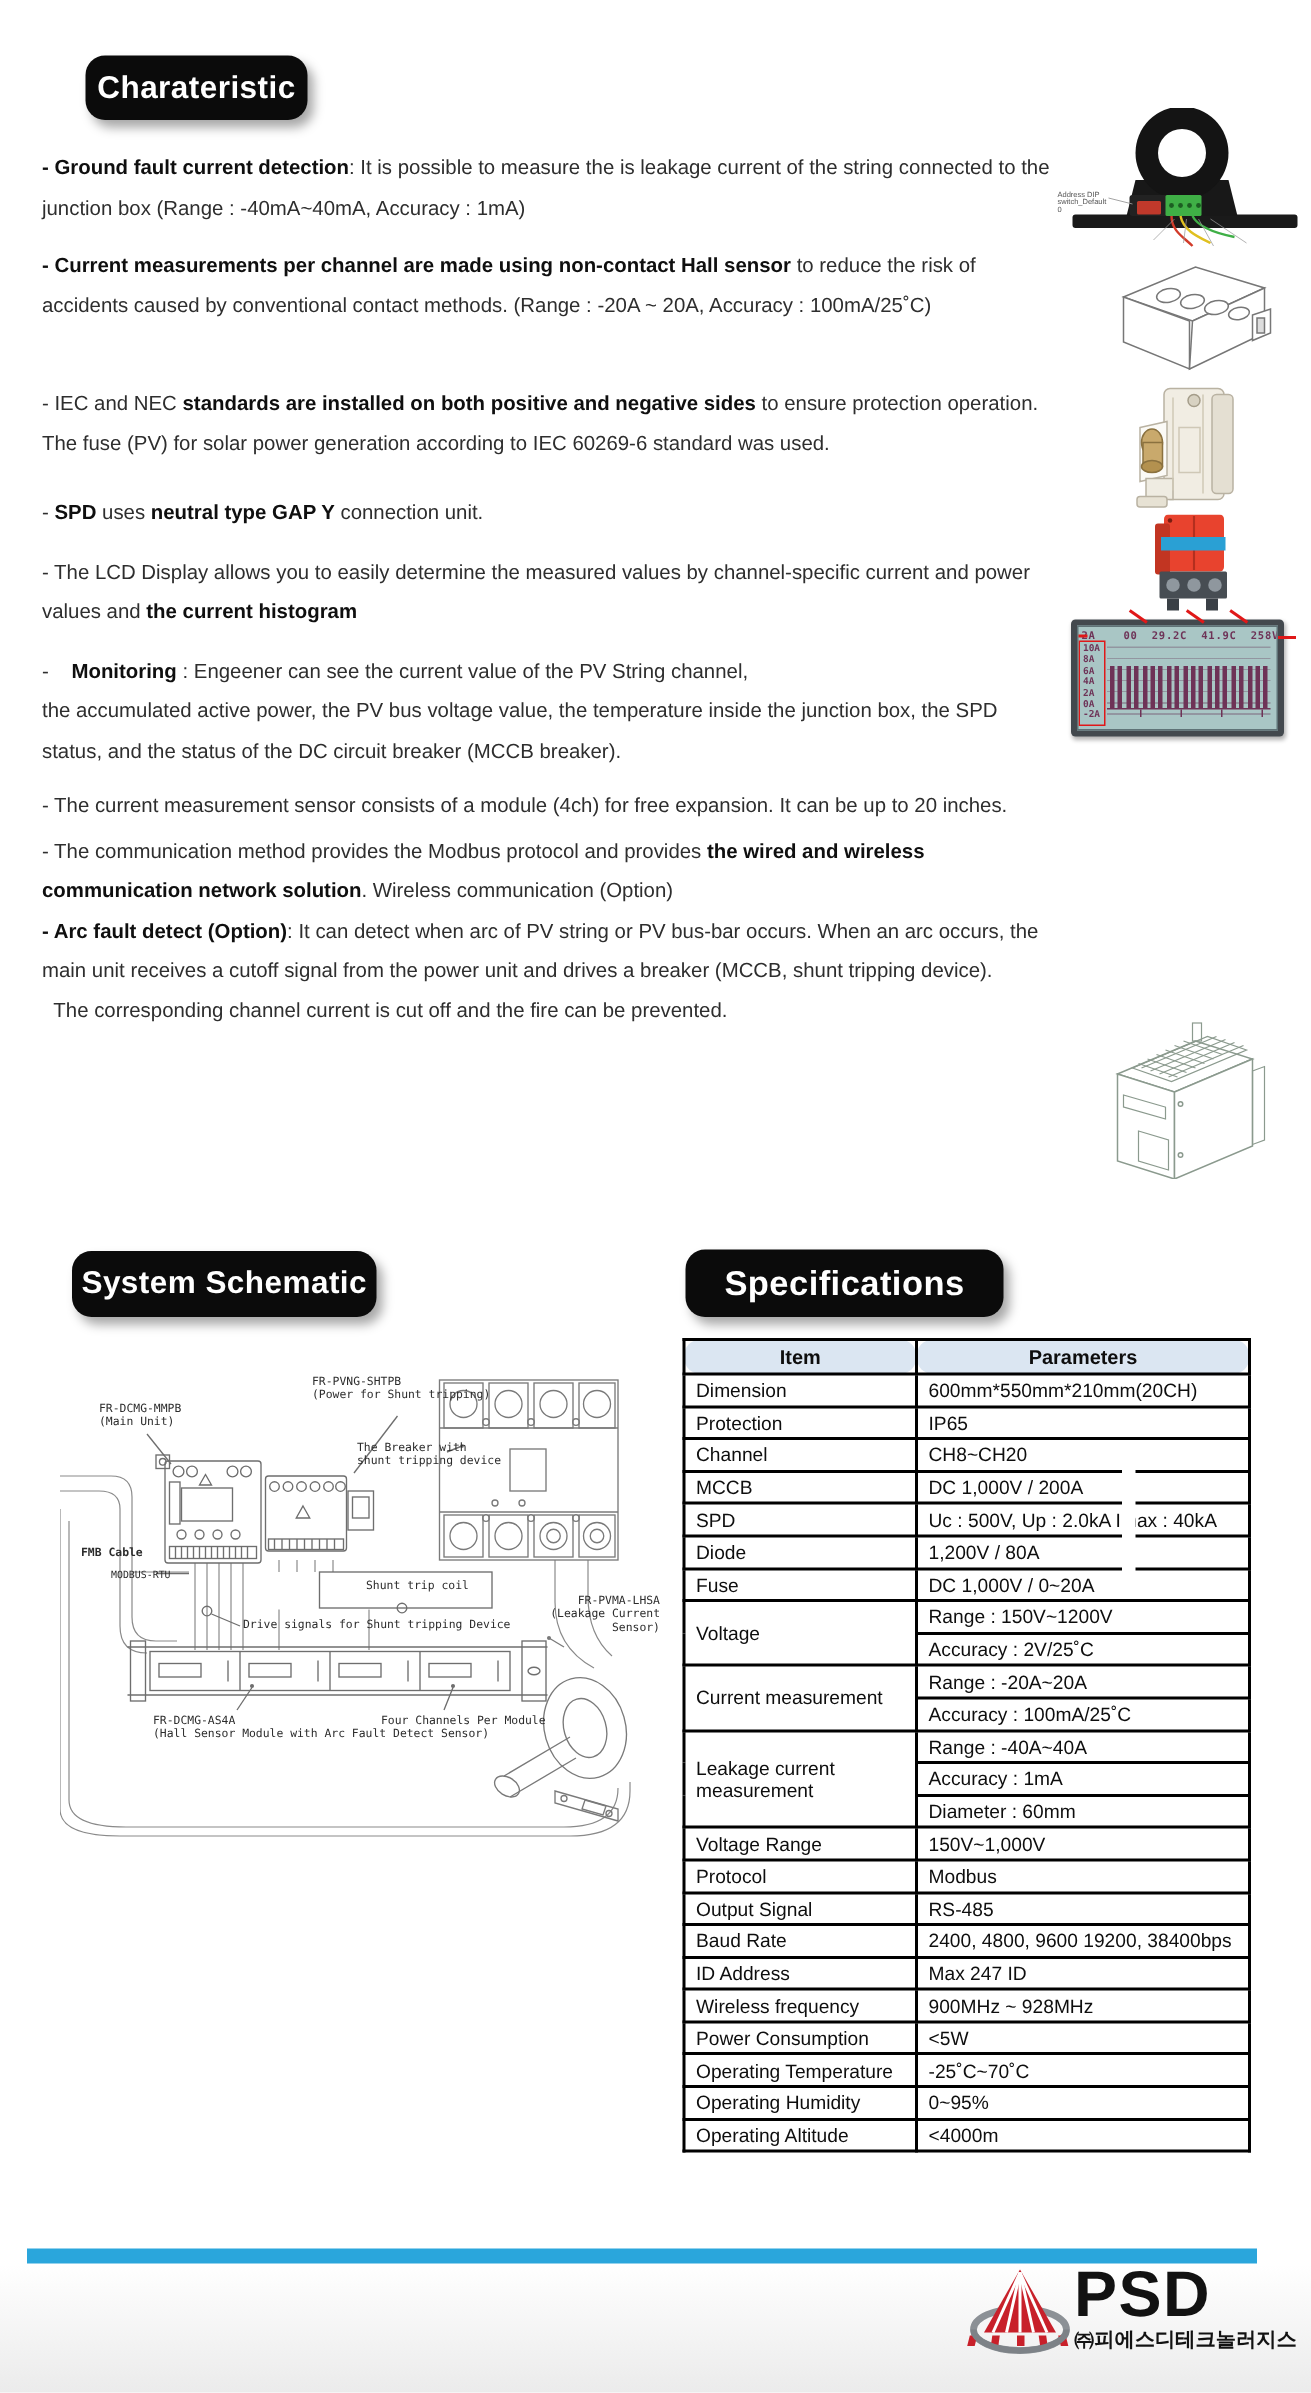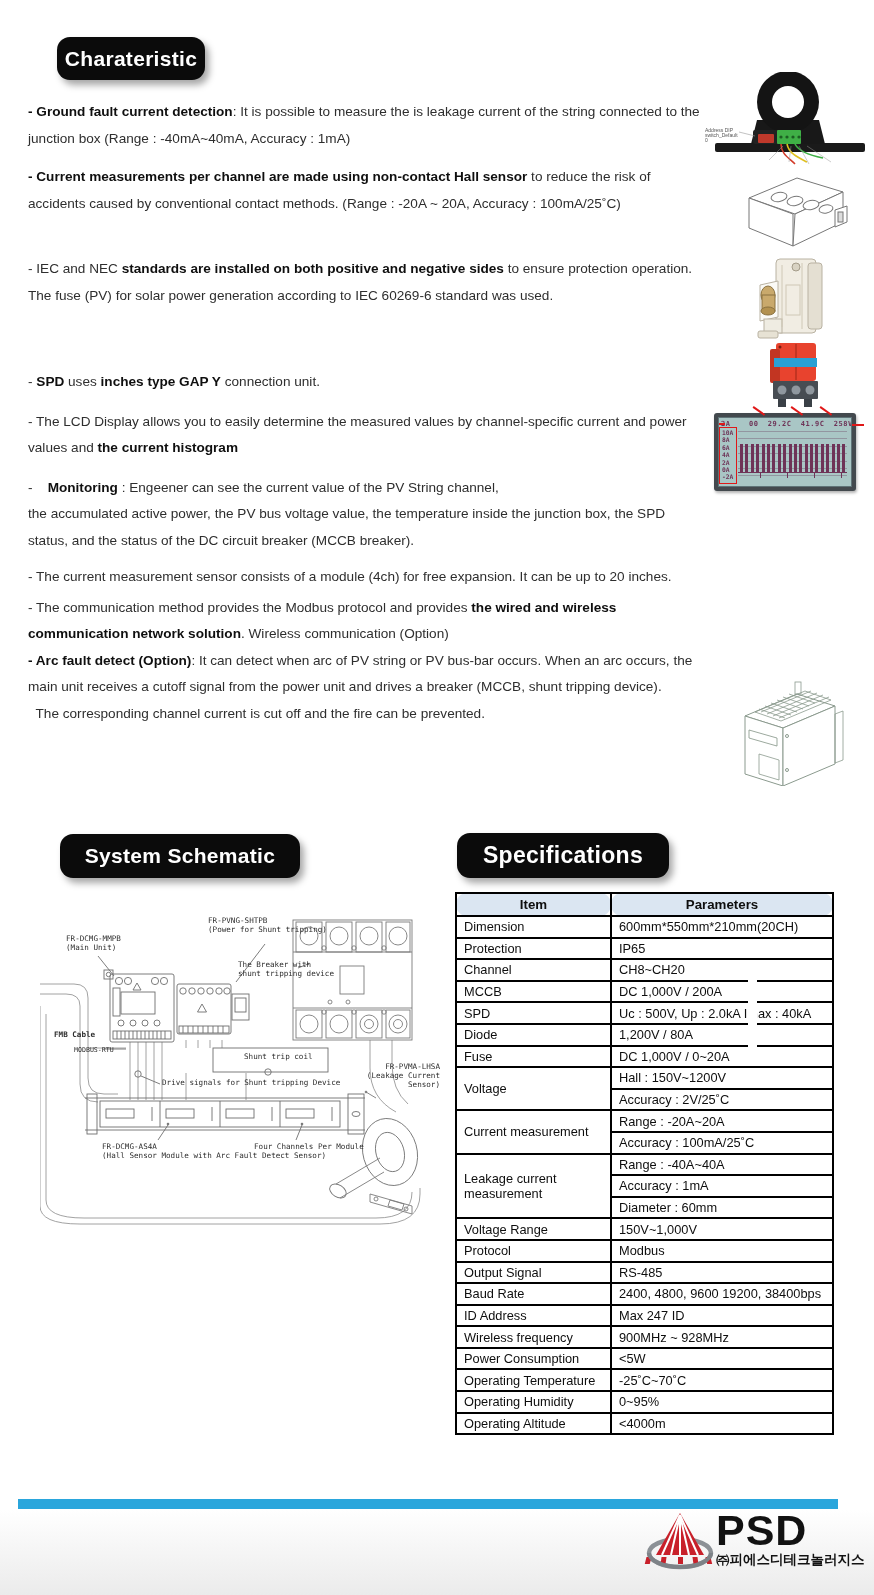--- a/index.html
+++ b/index.html
@@ -7,21 +7,21 @@
     width:874px;height:1595px;position:relative;background:#ffffff;
     font-family:"Liberation Sans",sans-serif;overflow:hidden;
   }
   
   .badge{
     position:absolute;background:#0b0b0b;color:#fff;font-weight:bold;
     border-radius:13px;display:flex;align-items:center;justify-content:center;
     box-shadow:4px 5px 7px rgba(0,0,0,.35);letter-spacing:.3px;
   }
   #badge-char{left:57px;top:37px;width:148px;height:43px;font-size:21px;}
-  #badge-schem{left:60px;top:834px;width:240px;height:44px;font-size:21px;}
+  #badge-schem{left:48px;top:834px;width:203px;height:44px;font-size:21px;}
   #badge-spec{left:457px;top:833px;width:212px;height:45px;font-size:23px;}
 
   
   .char-col{
     position:absolute;left:28px;top:99px;width:676px;
     font-size:13.6px;line-height:26.5px;color:#2e2e2e;
   }
   .char-p{margin:0;white-space:pre-wrap;}
   .char-p b{color:#0f0f0f;}
 
@@ -101,22 +101,22 @@
 </head>
 <body>
 
 <div class="badge" id="badge-char">Charateristic</div>
 <div class="badge" id="badge-schem">System Schematic</div>
 <div class="badge" id="badge-spec">Specifications</div>
 
 <div class="char-col">
   <p class="char-p" style="margin-bottom:12px"><b>- Ground fault current detection</b><span>: It is possible to measure the is leakage current of the string connected to the junction box (Range : -40mA~40mA, Accuracy : 1mA)</span></p>
   <p class="char-p" style="margin-bottom:39px"><b>- Current measurements per channel are made using non-contact Hall sensor</b><span> to reduce the risk of accidents caused by conventional contact methods. (Range : -20A ~ 20A, Accuracy : 100mA/25˚C)</span></p>
-  <p class="char-p" style="margin-bottom:60px"><span>- IEC and NEC </span><b>standards are installed on both positive and negative sides</b><span> to ensure protection operation. The fuse (PV) for solar power generation according to IEC 60269-6 standard was used.</span></p>
-  <p class="char-p" style="margin-bottom:13px"><span>- </span><b>SPD</b><span> uses </span><b>inches type GAP Y</b><span> connection unit.</span></p>
+  <p class="char-p" style="margin-bottom:20px"><span>- IEC and NEC </span><b>standards are installed on both positive and negative sides</b><span> to ensure protection operation. The fuse (PV) for solar power generation according to IEC 60269-6 standard was used.</span></p>
+  <p class="char-p" style="margin-bottom:13px"><span>- </span><b>SPD</b><span> uses </span><b>neutral type GAP Y</b><span> connection unit.</span></p>
   <p class="char-p" style="margin-bottom:13px"><span>- The LCD Display allows you to easily determine the measured values by channel-specific current and power values and </span><b>the current histogram</b></p>
   <p class="char-p" style="margin-bottom:10px"><span>-    </span><b>Monitoring</b><span> : Engeener can see the current value of the PV String channel,
 the accumulated active power, the PV bus voltage value, the temperature inside the junction box, the SPD status, and the status of the DC circuit breaker (MCCB breaker).</span></p>
   <p class="char-p" style="margin-bottom:4px"><span>- The current measurement sensor consists of a module (4ch) for free expansion. It can be up to 20 inches.</span></p>
   <p class="char-p" style=""><span>- The communication method provides the Modbus protocol and provides </span><b>the wired and wireless communication network solution</b><span>. Wireless communication (Option)</span></p>
   <p class="char-p"><b>- Arc fault detect (Option)</b><span>: It can detect when arc of PV string or PV bus-bar occurs. When an arc occurs, the main unit receives a cutoff signal from the power unit and drives a breaker (MCCB, shunt tripping device).
   The corresponding channel current is cut off and the fire can be prevented.</span></p>
 </div>
 
 <div class="fig" style="left:705px;top:72px;width:165px;height:96px">
@@ -467,21 +467,21 @@
       <tr>
         <td rowspan="1">Diode</td>
         <td>1,200V / 80A</td>
       </tr>
       <tr>
         <td rowspan="1">Fuse</td>
         <td>DC 1,000V / 0~20A</td>
       </tr>
       <tr>
         <td rowspan="2">Voltage</td>
-        <td>Hall : 150V~1200V</td>
+        <td>Range : 150V~1200V</td>
       </tr>
       <tr>
         <td>Accuracy : 2V/25˚C</td>
       </tr>
       <tr>
         <td rowspan="2">Current measurement</td>
         <td>Range : -20A~20A</td>
       </tr>
       <tr>
         <td>Accuracy : 100mA/25˚C</td>

